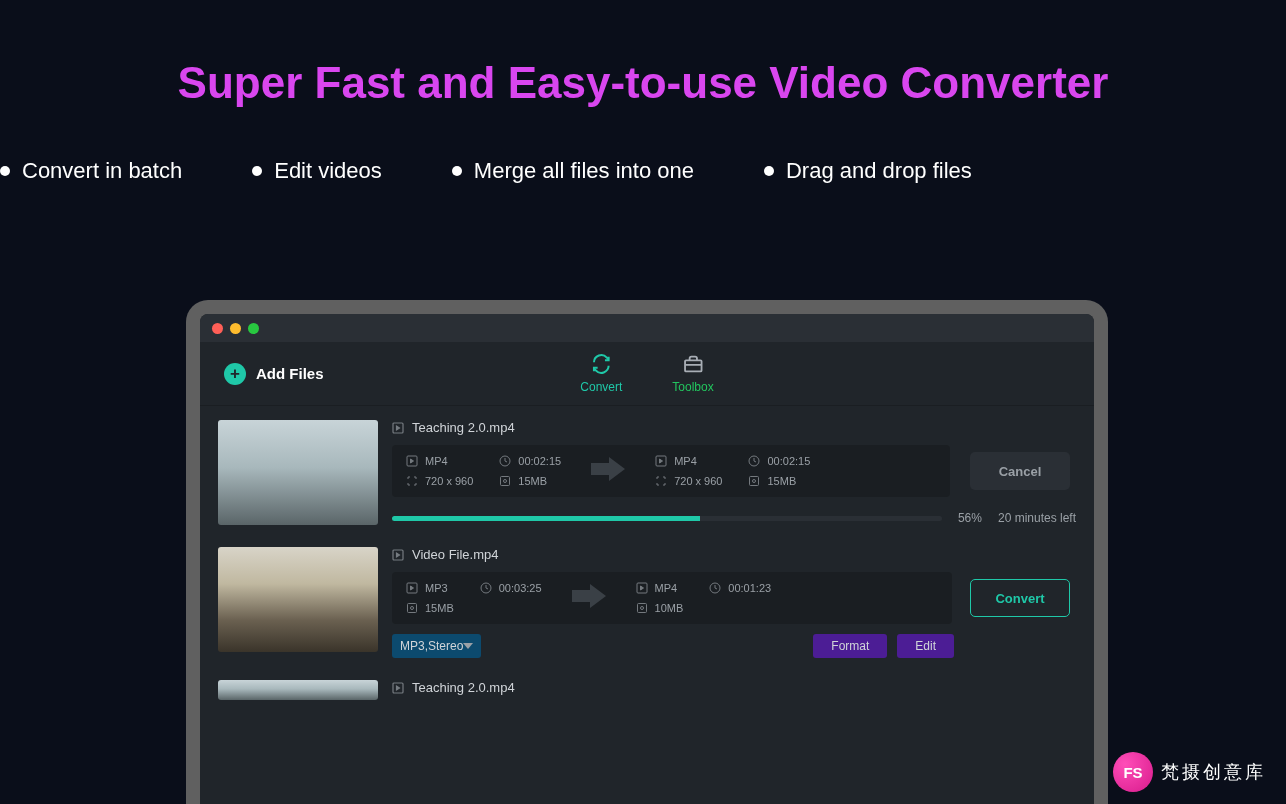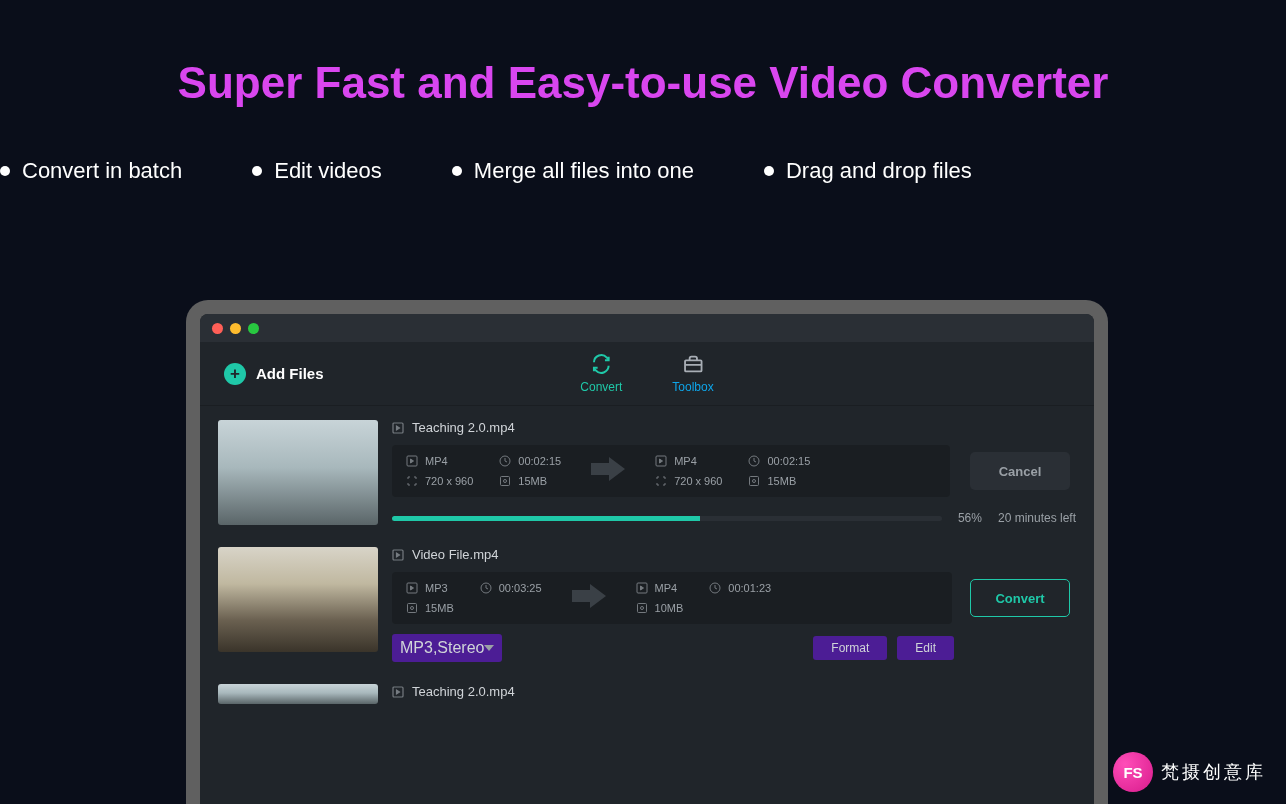--- a/index.html
+++ b/index.html
@@ -100,21 +100,21 @@
   left: 50%;
   transform: translateX(-50%);
   display: flex;
   gap: 50px;
 }
 .tab {
   display: flex;
   flex-direction: column;
   align-items: center;
   gap: 5px;
-  color: #0ea5e9;
+  color: #22c55e;
   font-size: 12px;
   cursor: pointer;
 }
 .tab.active { color: #1fc8a8; }
 .tab-icon { width: 22px; height: 22px; }
 
 .content {
   padding: 14px 18px 0 18px;
 }
 .file-row {
@@ -228,23 +228,23 @@
   background: #1fc8a8;
   width: 56%;
 }
 .row2-bottom {
   display: flex;
   align-items: center;
   gap: 10px;
   margin-top: 10px;
 }
 .dropdown {
-  background: #4c1d95;
+  background: #0c4a6e;
   color: #d0d4d8;
-  font-size: 16px;
+  font-size: 12px;
   padding: 5px 8px;
   border-radius: 3px;
   display: flex;
   align-items: center;
   cursor: pointer;
 }
 .small-btn {
   background: #4c1d95;
   color: #d0d4d8;
   font-size: 12px;

